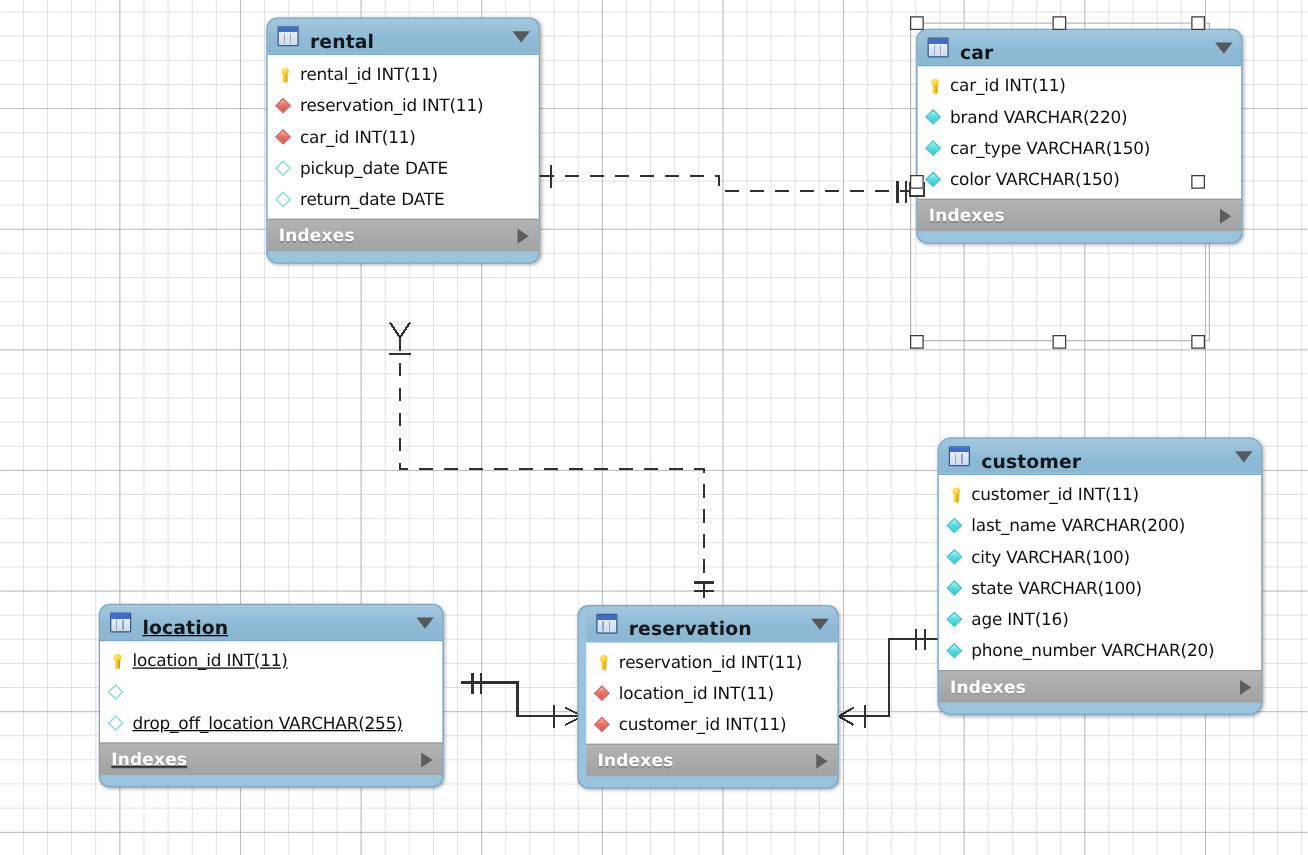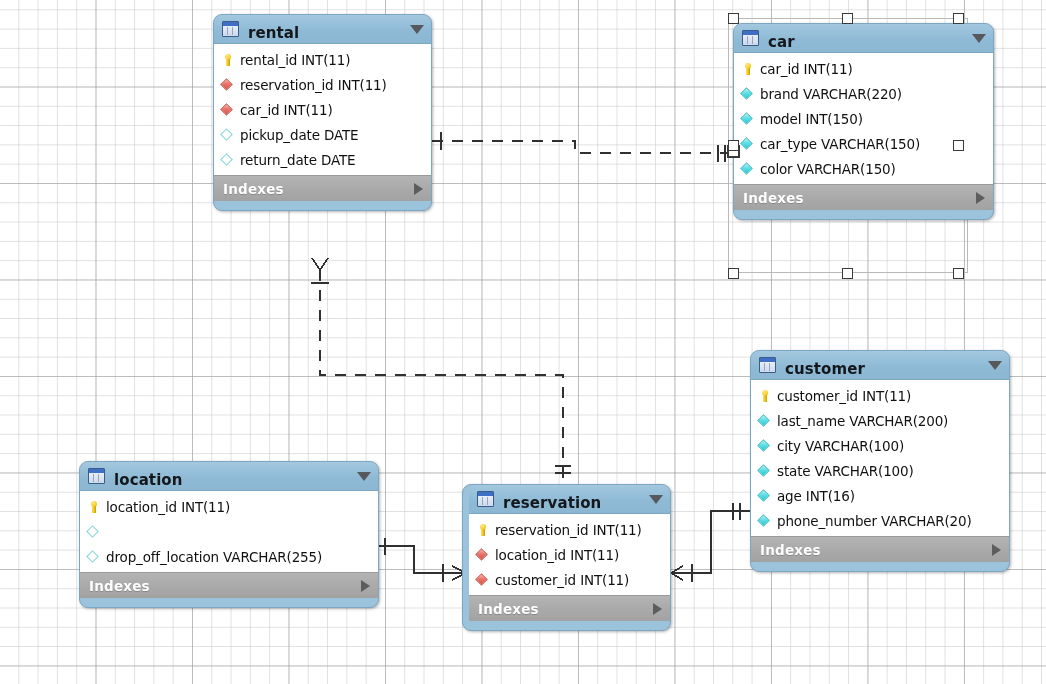--- a/index.html
+++ b/index.html
@@ -314,24 +314,20 @@
       <div class="col-row">
         <span class="col-icon ico-pk"></span>
         <span class="col-label">car_id INT(11)</span>
       </div>
       <div class="col-row">
         <span class="col-icon ico-diamond-filled"></span>
         <span class="col-label">brand VARCHAR(220)</span>
       </div>
       <div class="col-row">
         <span class="col-icon ico-diamond-filled"></span>
-        <span class="col-label">model INT(150)</span>
-      </div>
-      <div class="col-row">
-        <span class="col-icon ico-diamond-filled"></span>
         <span class="col-label">car_type VARCHAR(150)</span>
       </div>
       <div class="col-row">
         <span class="col-icon ico-diamond-filled"></span>
         <span class="col-label">color VARCHAR(150)</span>
       </div>
     </div>
     <div class="tbl-indexes">
       <span class="idx-label">Indexes</span>
       <span class="idx-caret"></span>
@@ -340,21 +336,21 @@
 
   <div class="sel-handle" style="left:728px;  top:13px;"></div>
   <div class="sel-handle" style="left:842px;  top:13px;"></div>
   <div class="sel-handle" style="left:953px;  top:13px;"></div>
   <div class="sel-handle" style="left:728px;  top:140px;"></div>
   <div class="sel-handle" style="left:953px;  top:140px;"></div>
   <div class="sel-handle" style="left:728px;  top:268px;"></div>
   <div class="sel-handle" style="left:842px;  top:268px;"></div>
   <div class="sel-handle" style="left:953px;  top:268px;"></div>
 
-  <div class="table-figure" style="left:750px; top:350px; width:260px; z-index:10;">
+  <div class="table-figure" style="left:750px; top:350px; width:260px; z-index:10;border-radius:11px;">
     <div class="tbl-header">
       <span class="tbl-icon"></span>
       <span class="tbl-title">customer</span>
       <span class="tbl-caret"></span>
     </div>
     <div class="tbl-columns">
       <div class="col-row">
         <span class="col-icon ico-pk"></span>
         <span class="col-label">customer_id INT(11)</span>
       </div>
@@ -378,21 +374,21 @@
         <span class="col-icon ico-diamond-filled"></span>
         <span class="col-label">phone_number VARCHAR(20)</span>
       </div>
     </div>
     <div class="tbl-indexes">
       <span class="idx-label">Indexes</span>
       <span class="idx-caret"></span>
     </div>
   </div>
 
-  <div class="table-figure" style="left:79px; top:461px; width:300px; z-index:10;">
+  <div class="table-figure" style="left:79px; top:483px; width:276px; z-index:10;text-decoration:underline;">
     <div class="tbl-header">
       <span class="tbl-icon"></span>
       <span class="tbl-title">location</span>
       <span class="tbl-caret"></span>
     </div>
     <div class="tbl-columns">
       <div class="col-row">
         <span class="col-icon ico-pk"></span>
         <span class="col-label">location_id INT(11)</span>
       </div>

